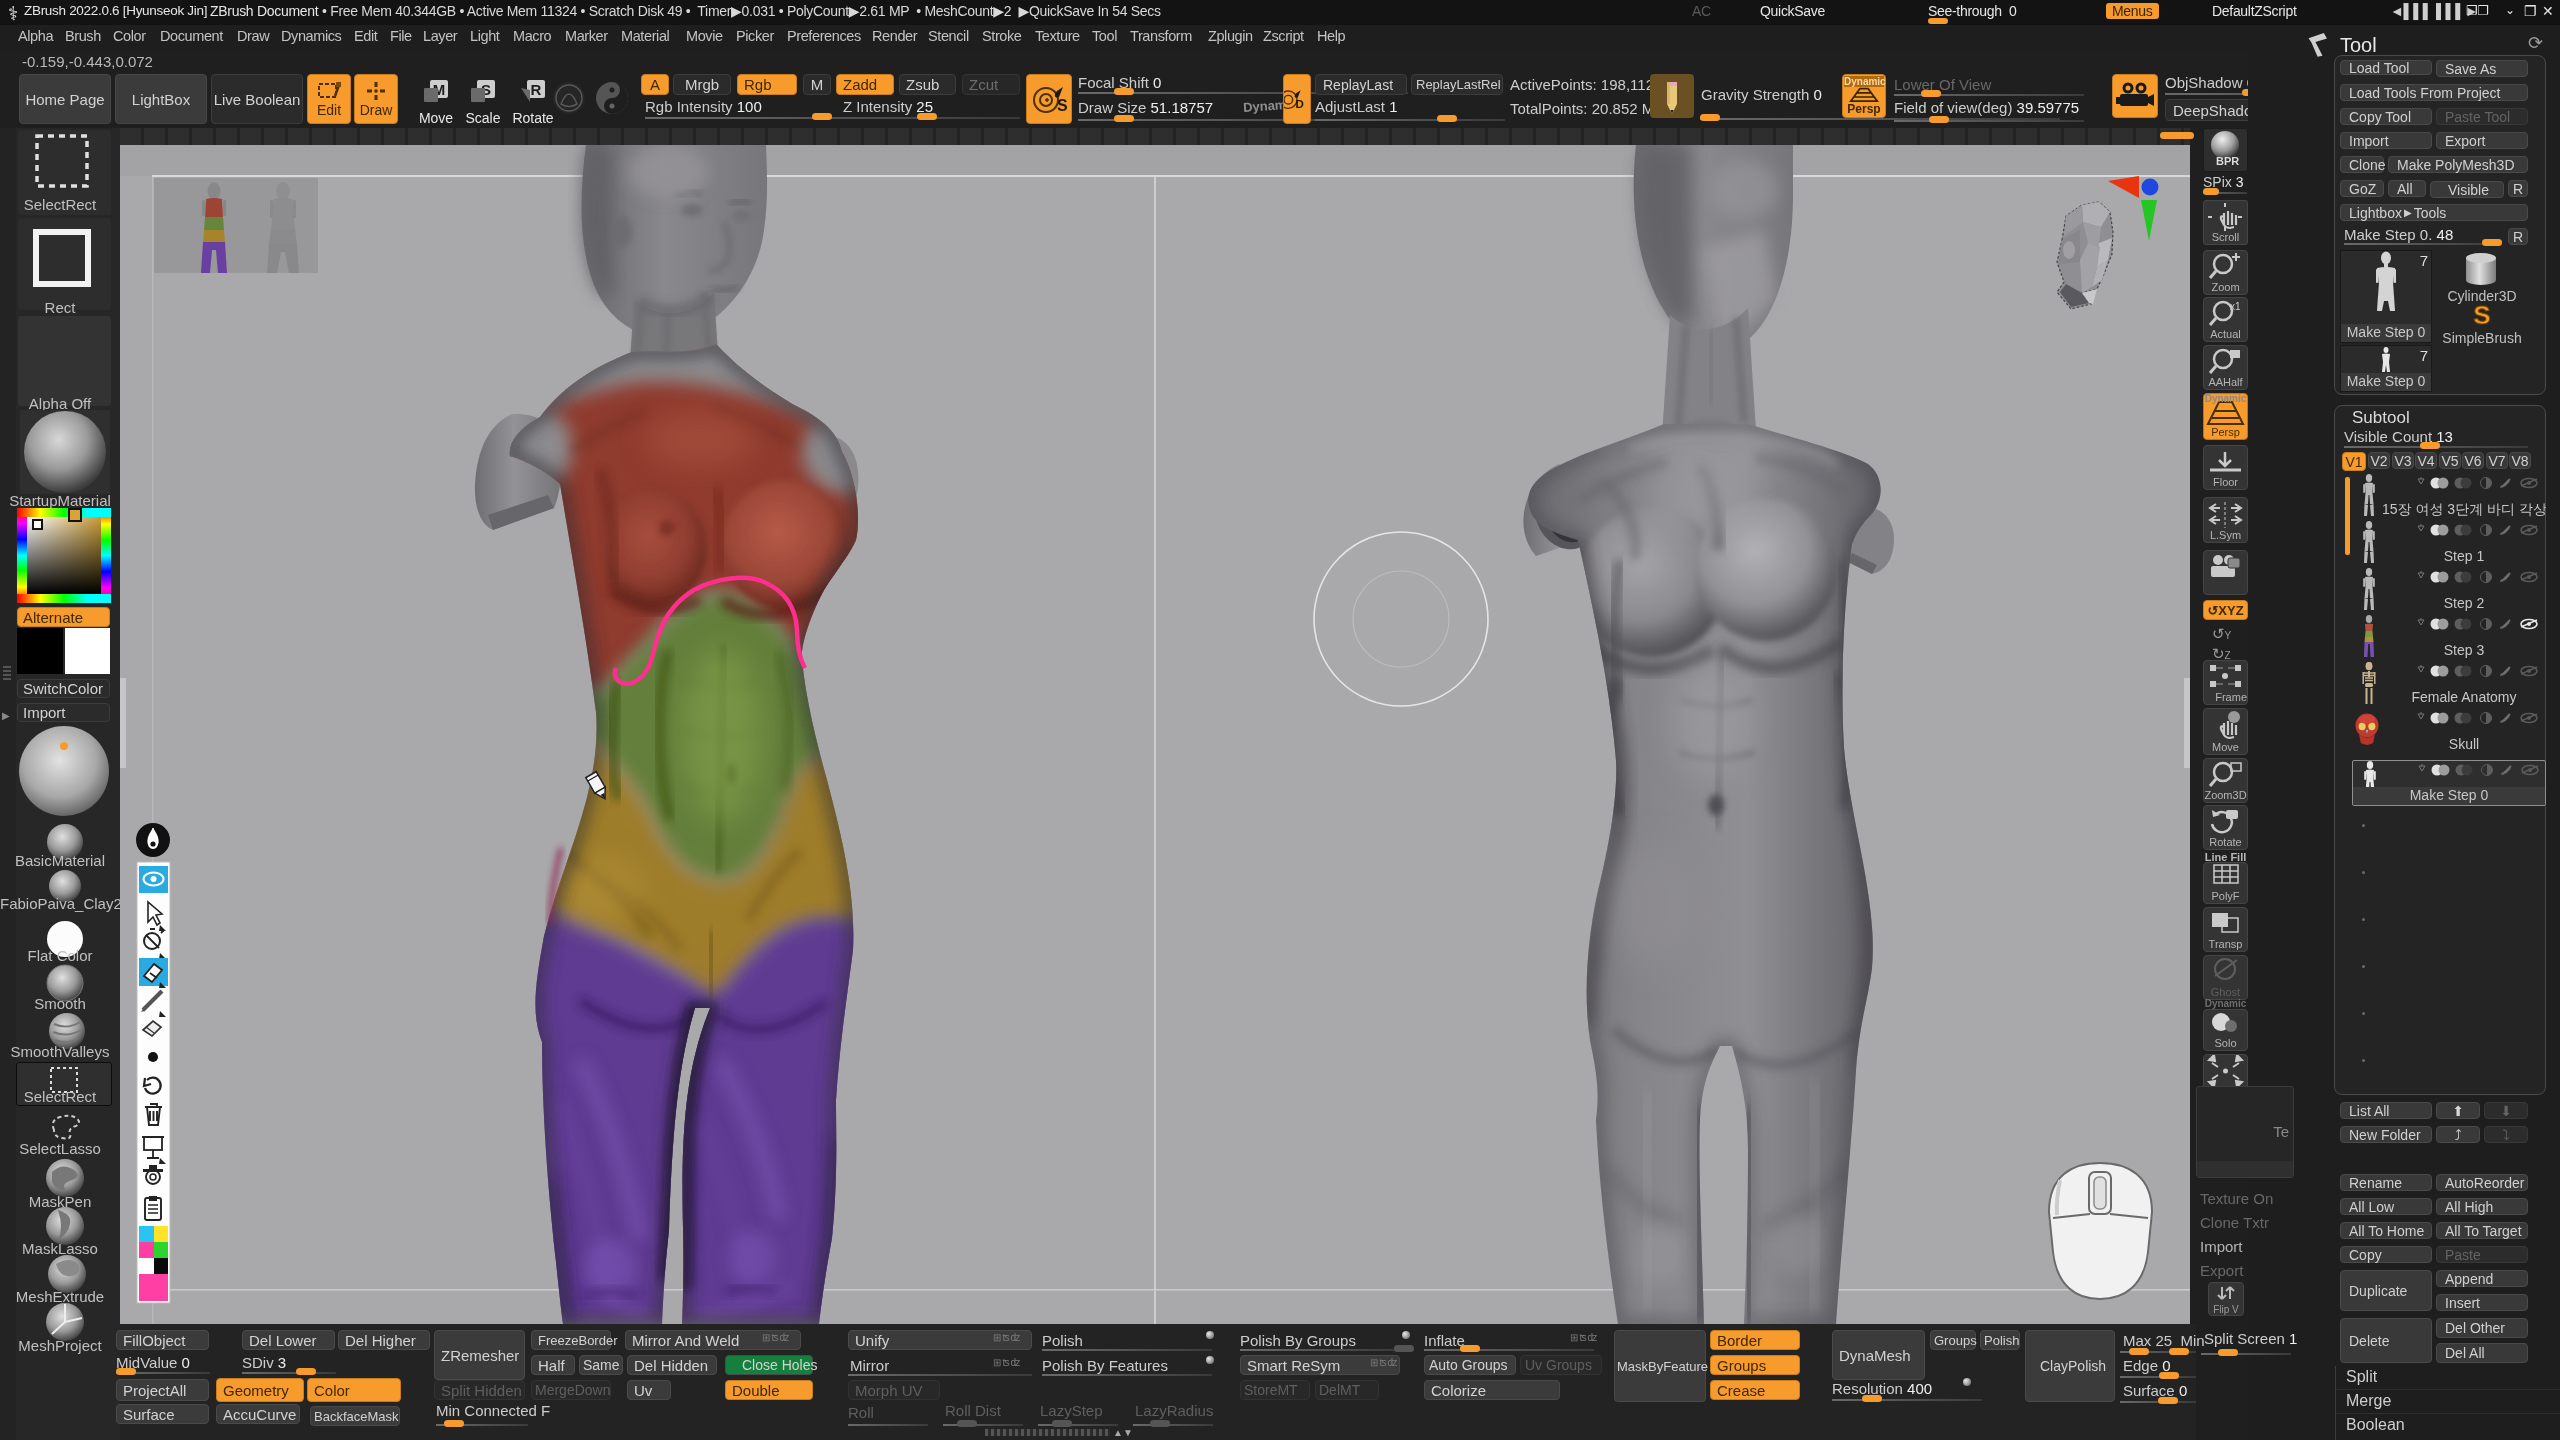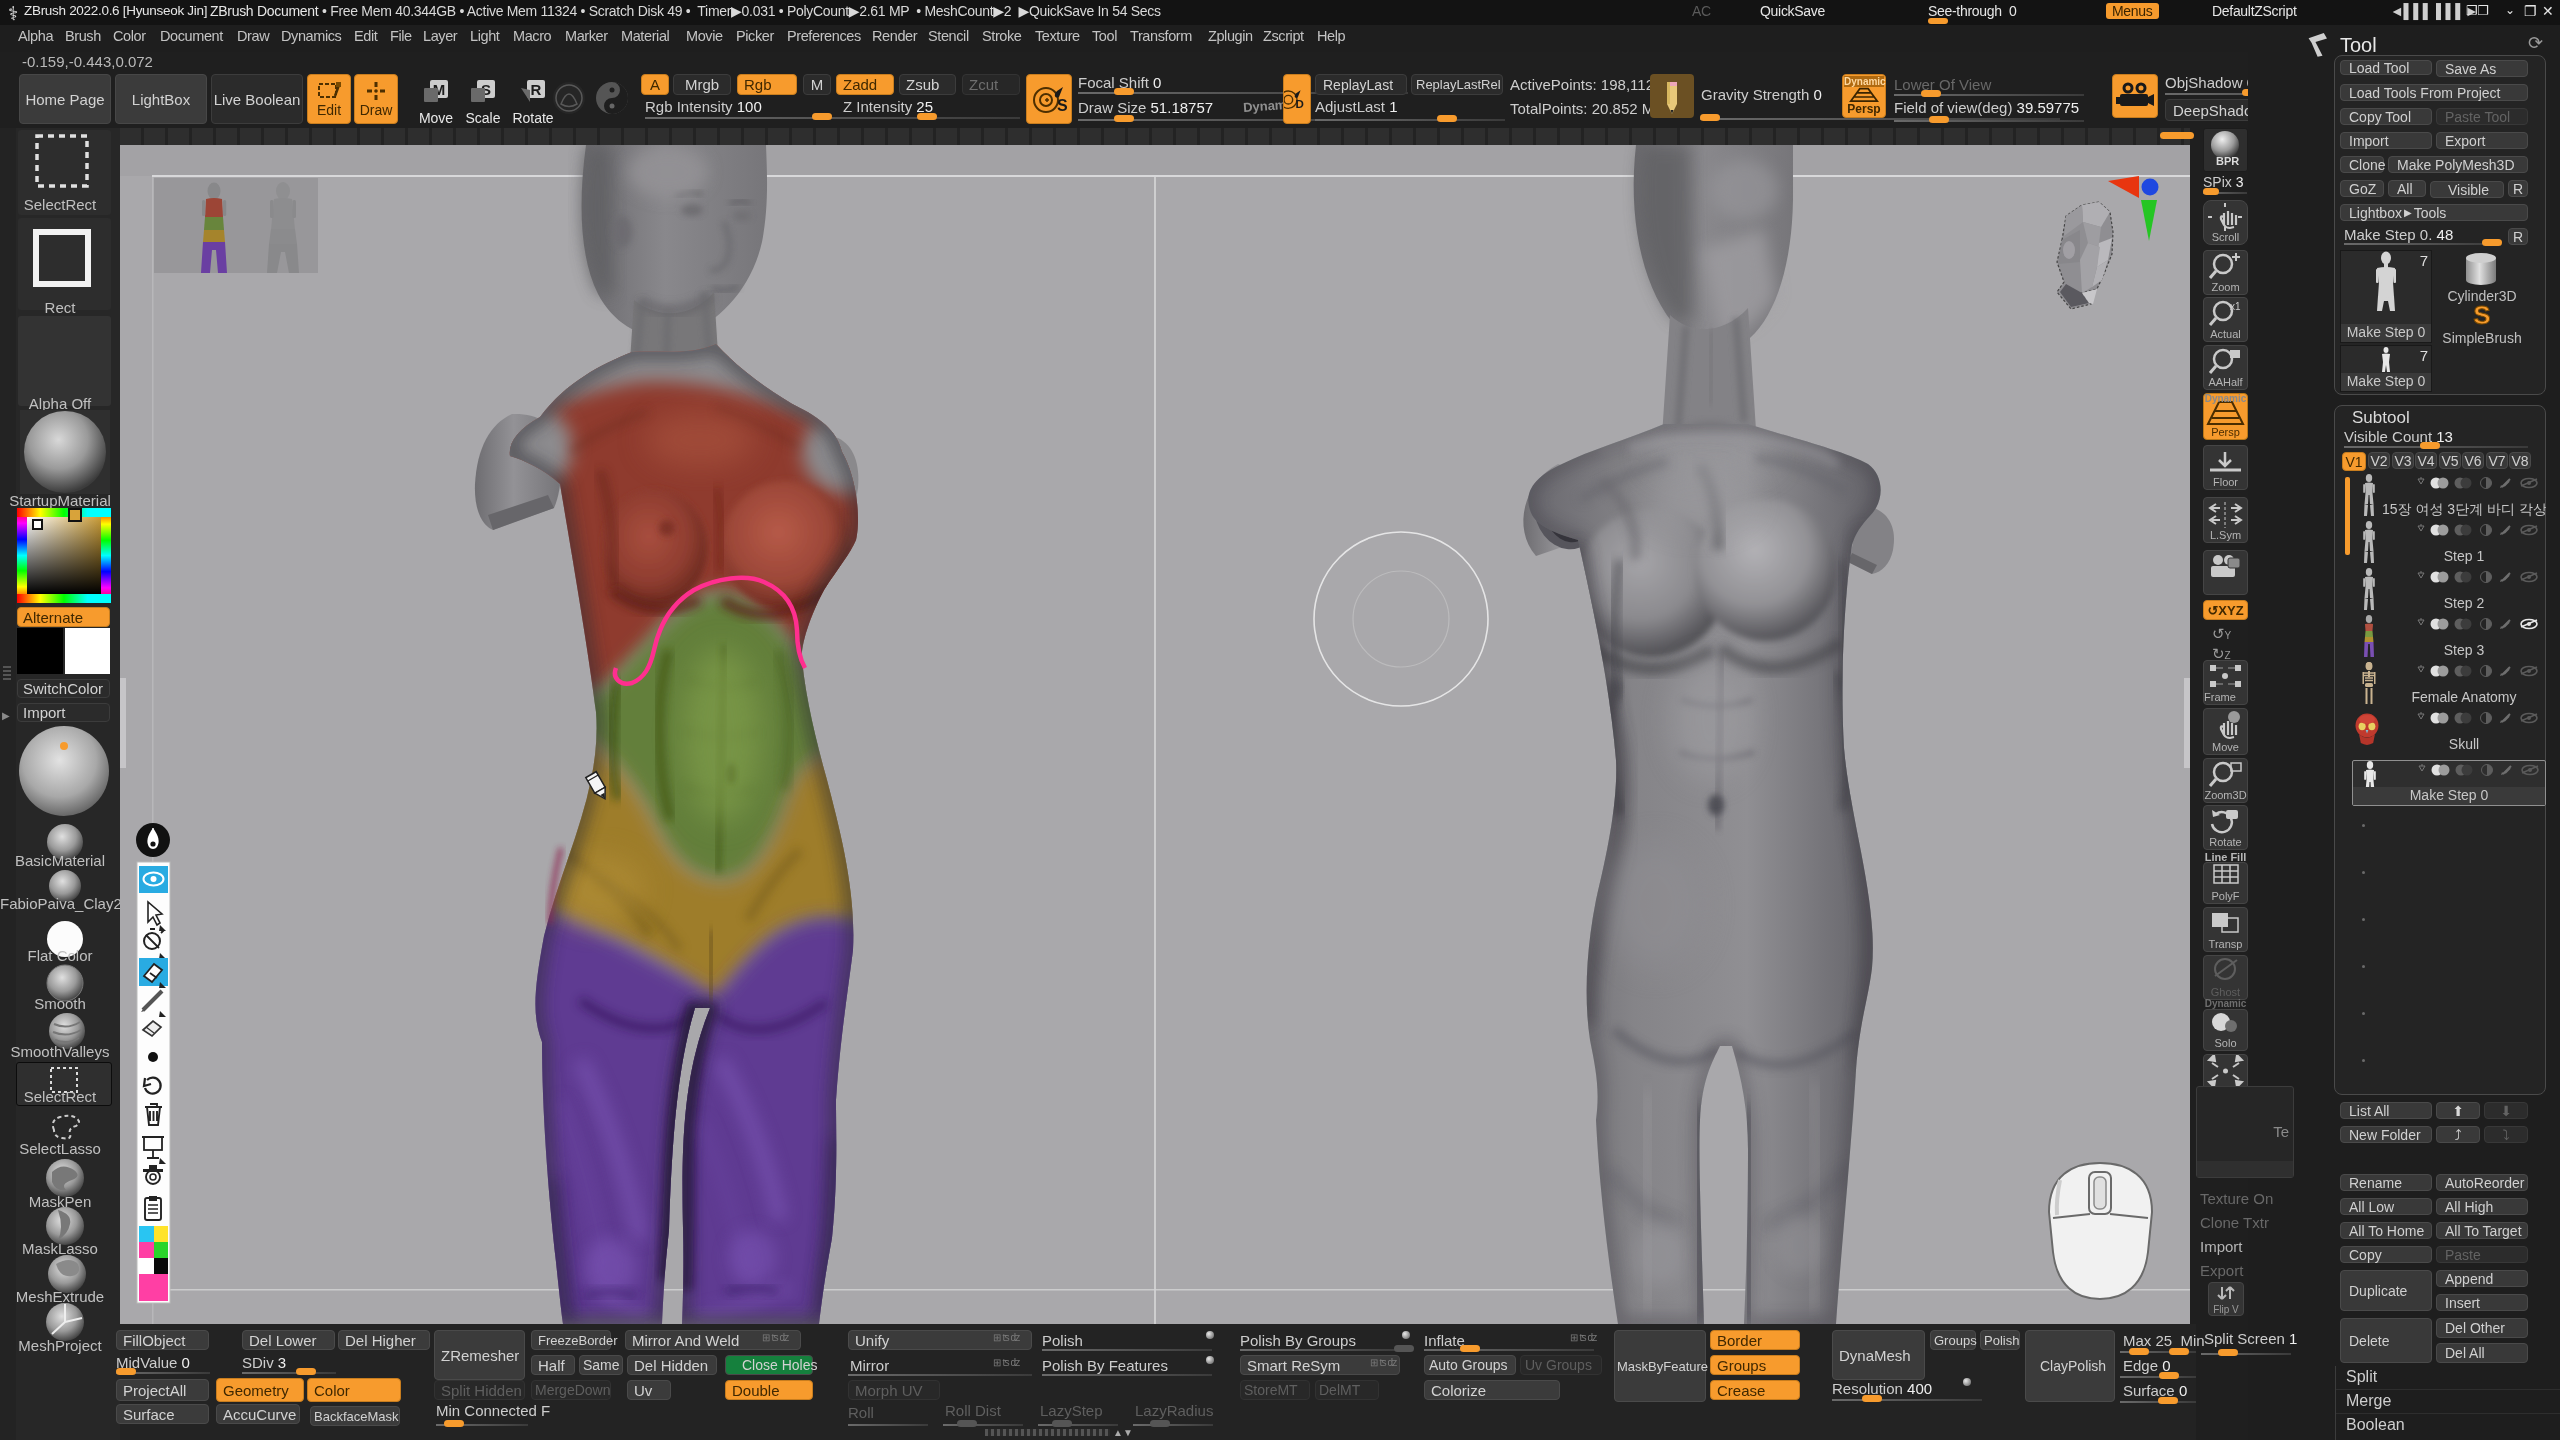--- a/index.html
+++ b/index.html
@@ -1073,21 +1073,21 @@
               <stop offset="60%" stop-color="#9a9a9a"></stop>
               <stop offset="100%" stop-color="#3a3a3a"></stop>
             </radialGradient>
           </defs>
 <circle cx="21" cy="16" r="14" fill="url(#bprg)"></circle>
           <text x="12" y="36" font-size="11" font-weight="bold" fill="#dcdcdc">BPR</text>
         </svg></div>
       <div class="lbl" style="left:2203px;top:174px;font-size:14px;">SPix <b>3</b></div>
       <div class="slider" style="left:2203px;top:192px;width:44px;"></div>
       <div class="handle" style="left:2203px;top:188px;width:16px;"></div>
-      <div style="position:absolute;left:2203px;top:200px;width:45px;height:45px;background:#343434;border:1px solid #454545;border-radius:8px;"><svg width="43" height="31" viewBox="0 0 43 31">
+      <div style="position:absolute;left:2203px;top:200px;width:45px;height:45px;background:#343434;border:1px solid #454545;border-radius:3px;"><svg width="43" height="31" viewBox="0 0 43 31">
           <g transform="translate(6,-2)">
             <path d="M14 26 V14 M18 26 V12 M22 26 V14 M26 26 V16 M14 18 Q10 16 11 20 L14 26 Q16 29 20 29 L24 28" stroke="#c9c9c9" stroke-width="2.2" fill="none"></path>
           </g>
           <path d="M21 2 v4 M21 30 v-4 M4 16 h4 M38 16 h-4" stroke="#c9c9c9" stroke-width="2"></path>
         </svg><div style="position:absolute;left:0;bottom:1px;width:100%;text-align:center;font-size:11px;color:#b5b5b5;">Scroll</div></div>
       <div style="position:absolute;left:2203px;top:250px;width:45px;height:45px;background:#343434;border:1px solid #454545;border-radius:4px;"><svg width="43" height="31" viewBox="0 0 43 31">
           <g transform="translate(2,0)">
             <circle cx="17" cy="13" r="9" fill="none" stroke="#c9c9c9" stroke-width="2.5"></circle>
             <path d="M10 20 L4 27" stroke="#c9c9c9" stroke-width="3"></path>
           </g>
@@ -1133,21 +1133,21 @@
       <div style="position:absolute;left:2212px;top:645px;color:#9a9a9a;font-size:15px;">↻<span style="font-size:10px;">Z</span></div>
       <div style="position:absolute;left:2203px;top:660px;width:45px;height:45px;background:#343434;border:1px solid #454545;border-radius:4px;"><svg width="43" height="31" viewBox="0 0 43 31">
           <g fill="#c9c9c9">
             <rect x="6" y="4" width="6" height="6"></rect>
             <rect x="31" y="4" width="6" height="6"></rect>
             <rect x="6" y="20" width="6" height="6"></rect>
             <rect x="31" y="20" width="6" height="6"></rect>
             <circle cx="21" cy="15" r="3"></circle>
           </g>
           <path d="M12 7 h7 M24 7 h7 M12 23 h7 M24 23 h7" stroke="#7a7a7a" stroke-width="1.5"></path>
-        </svg><div style="position:absolute;left:0;bottom:1px;width:100%;text-align:left;font-size:11px;color:#b5b5b5;">Frame</div></div>
+        </svg><div style="position:absolute;left:0;bottom:1px;width:100%;text-align:right;font-size:11px;color:#b5b5b5;">Frame</div></div>
       <div style="position:absolute;left:2203px;top:708px;width:45px;height:47px;background:#343434;border:1px solid #454545;border-radius:4px;"><svg width="43" height="33" viewBox="0 0 43 33">
           <g transform="translate(6,0)">
             <path d="M14 26 V14 M18 26 V12 M22 26 V14 M26 26 V16 M14 18 Q10 16 11 20 L14 26 Q16 29 20 29 L24 28" stroke="#c9c9c9" stroke-width="2.2" fill="none"></path>
           </g>
           <circle cx="30" cy="8" r="6" fill="#9a9a9a"></circle>
         </svg><div style="position:absolute;left:0;bottom:1px;width:100%;text-align:center;font-size:11px;color:#b5b5b5;">Move</div></div>
       <div style="position:absolute;left:2203px;top:758px;width:45px;height:45px;background:#343434;border:1px solid #454545;border-radius:4px;"><svg width="43" height="31" viewBox="0 0 43 31">
           <g transform="translate(2,0)">
             <circle cx="17" cy="13" r="9" fill="none" stroke="#c9c9c9" stroke-width="2.5"></circle>
             <path d="M10 20 L4 27" stroke="#c9c9c9" stroke-width="3"></path>

